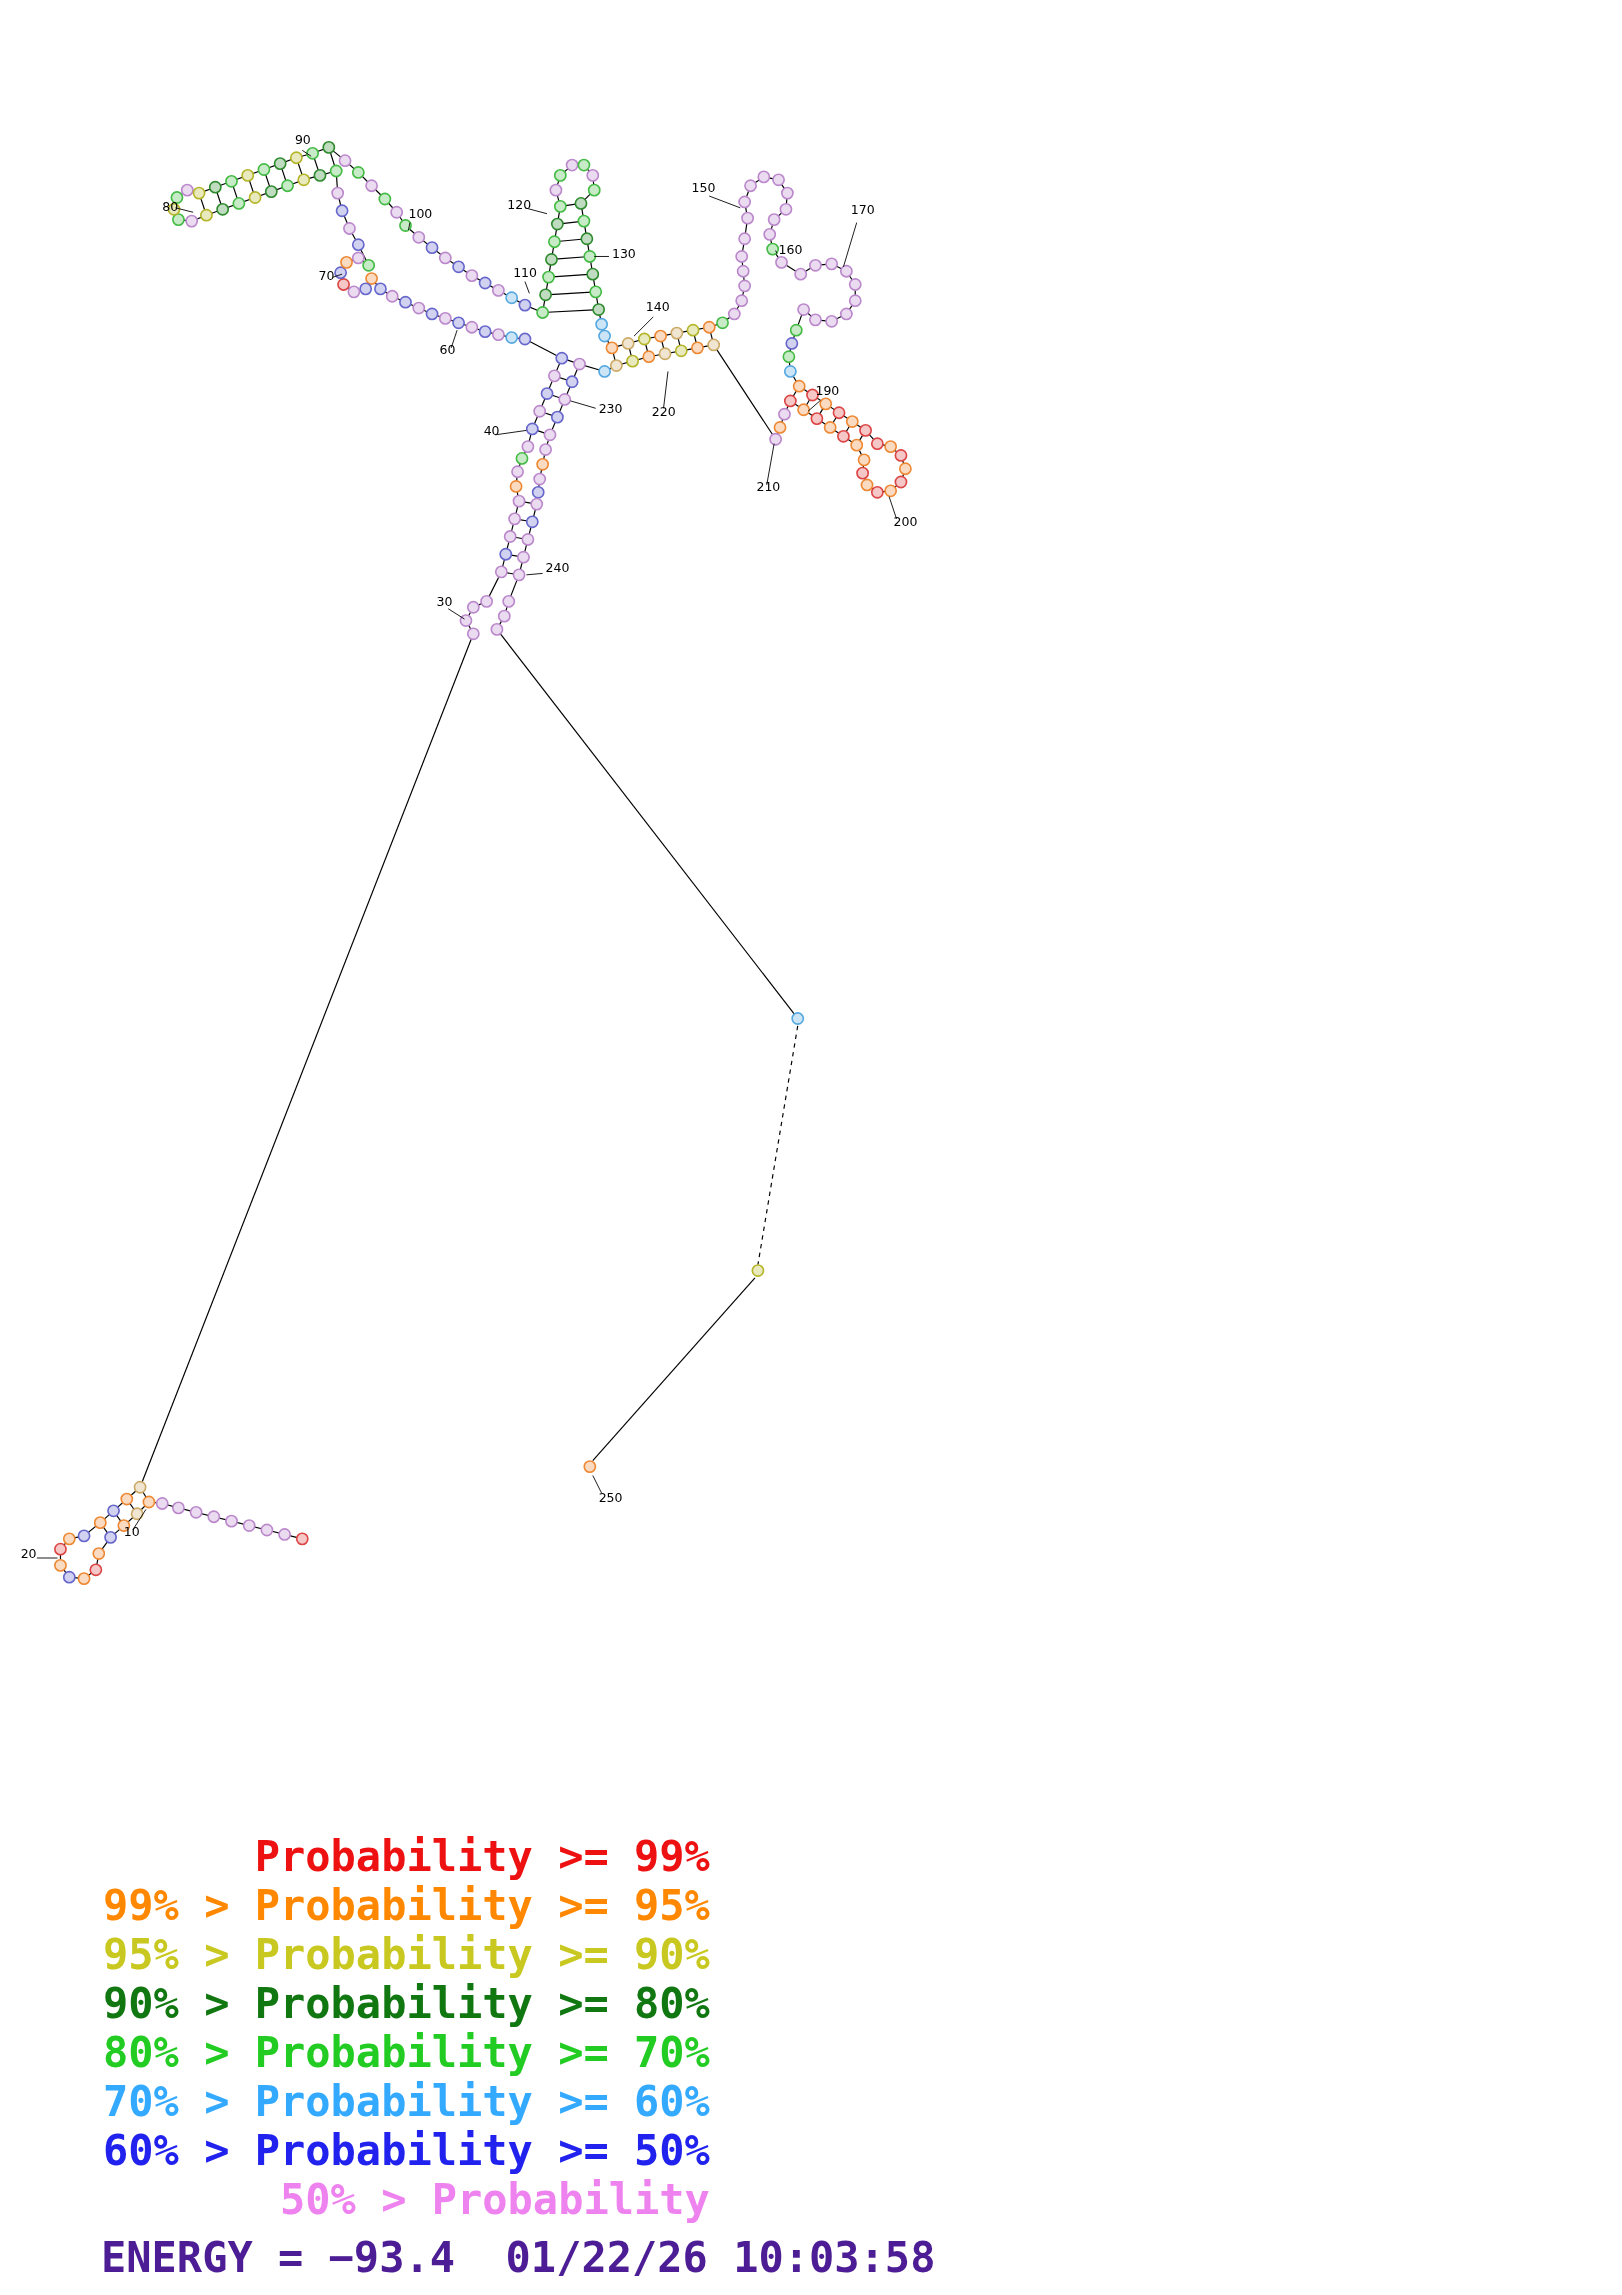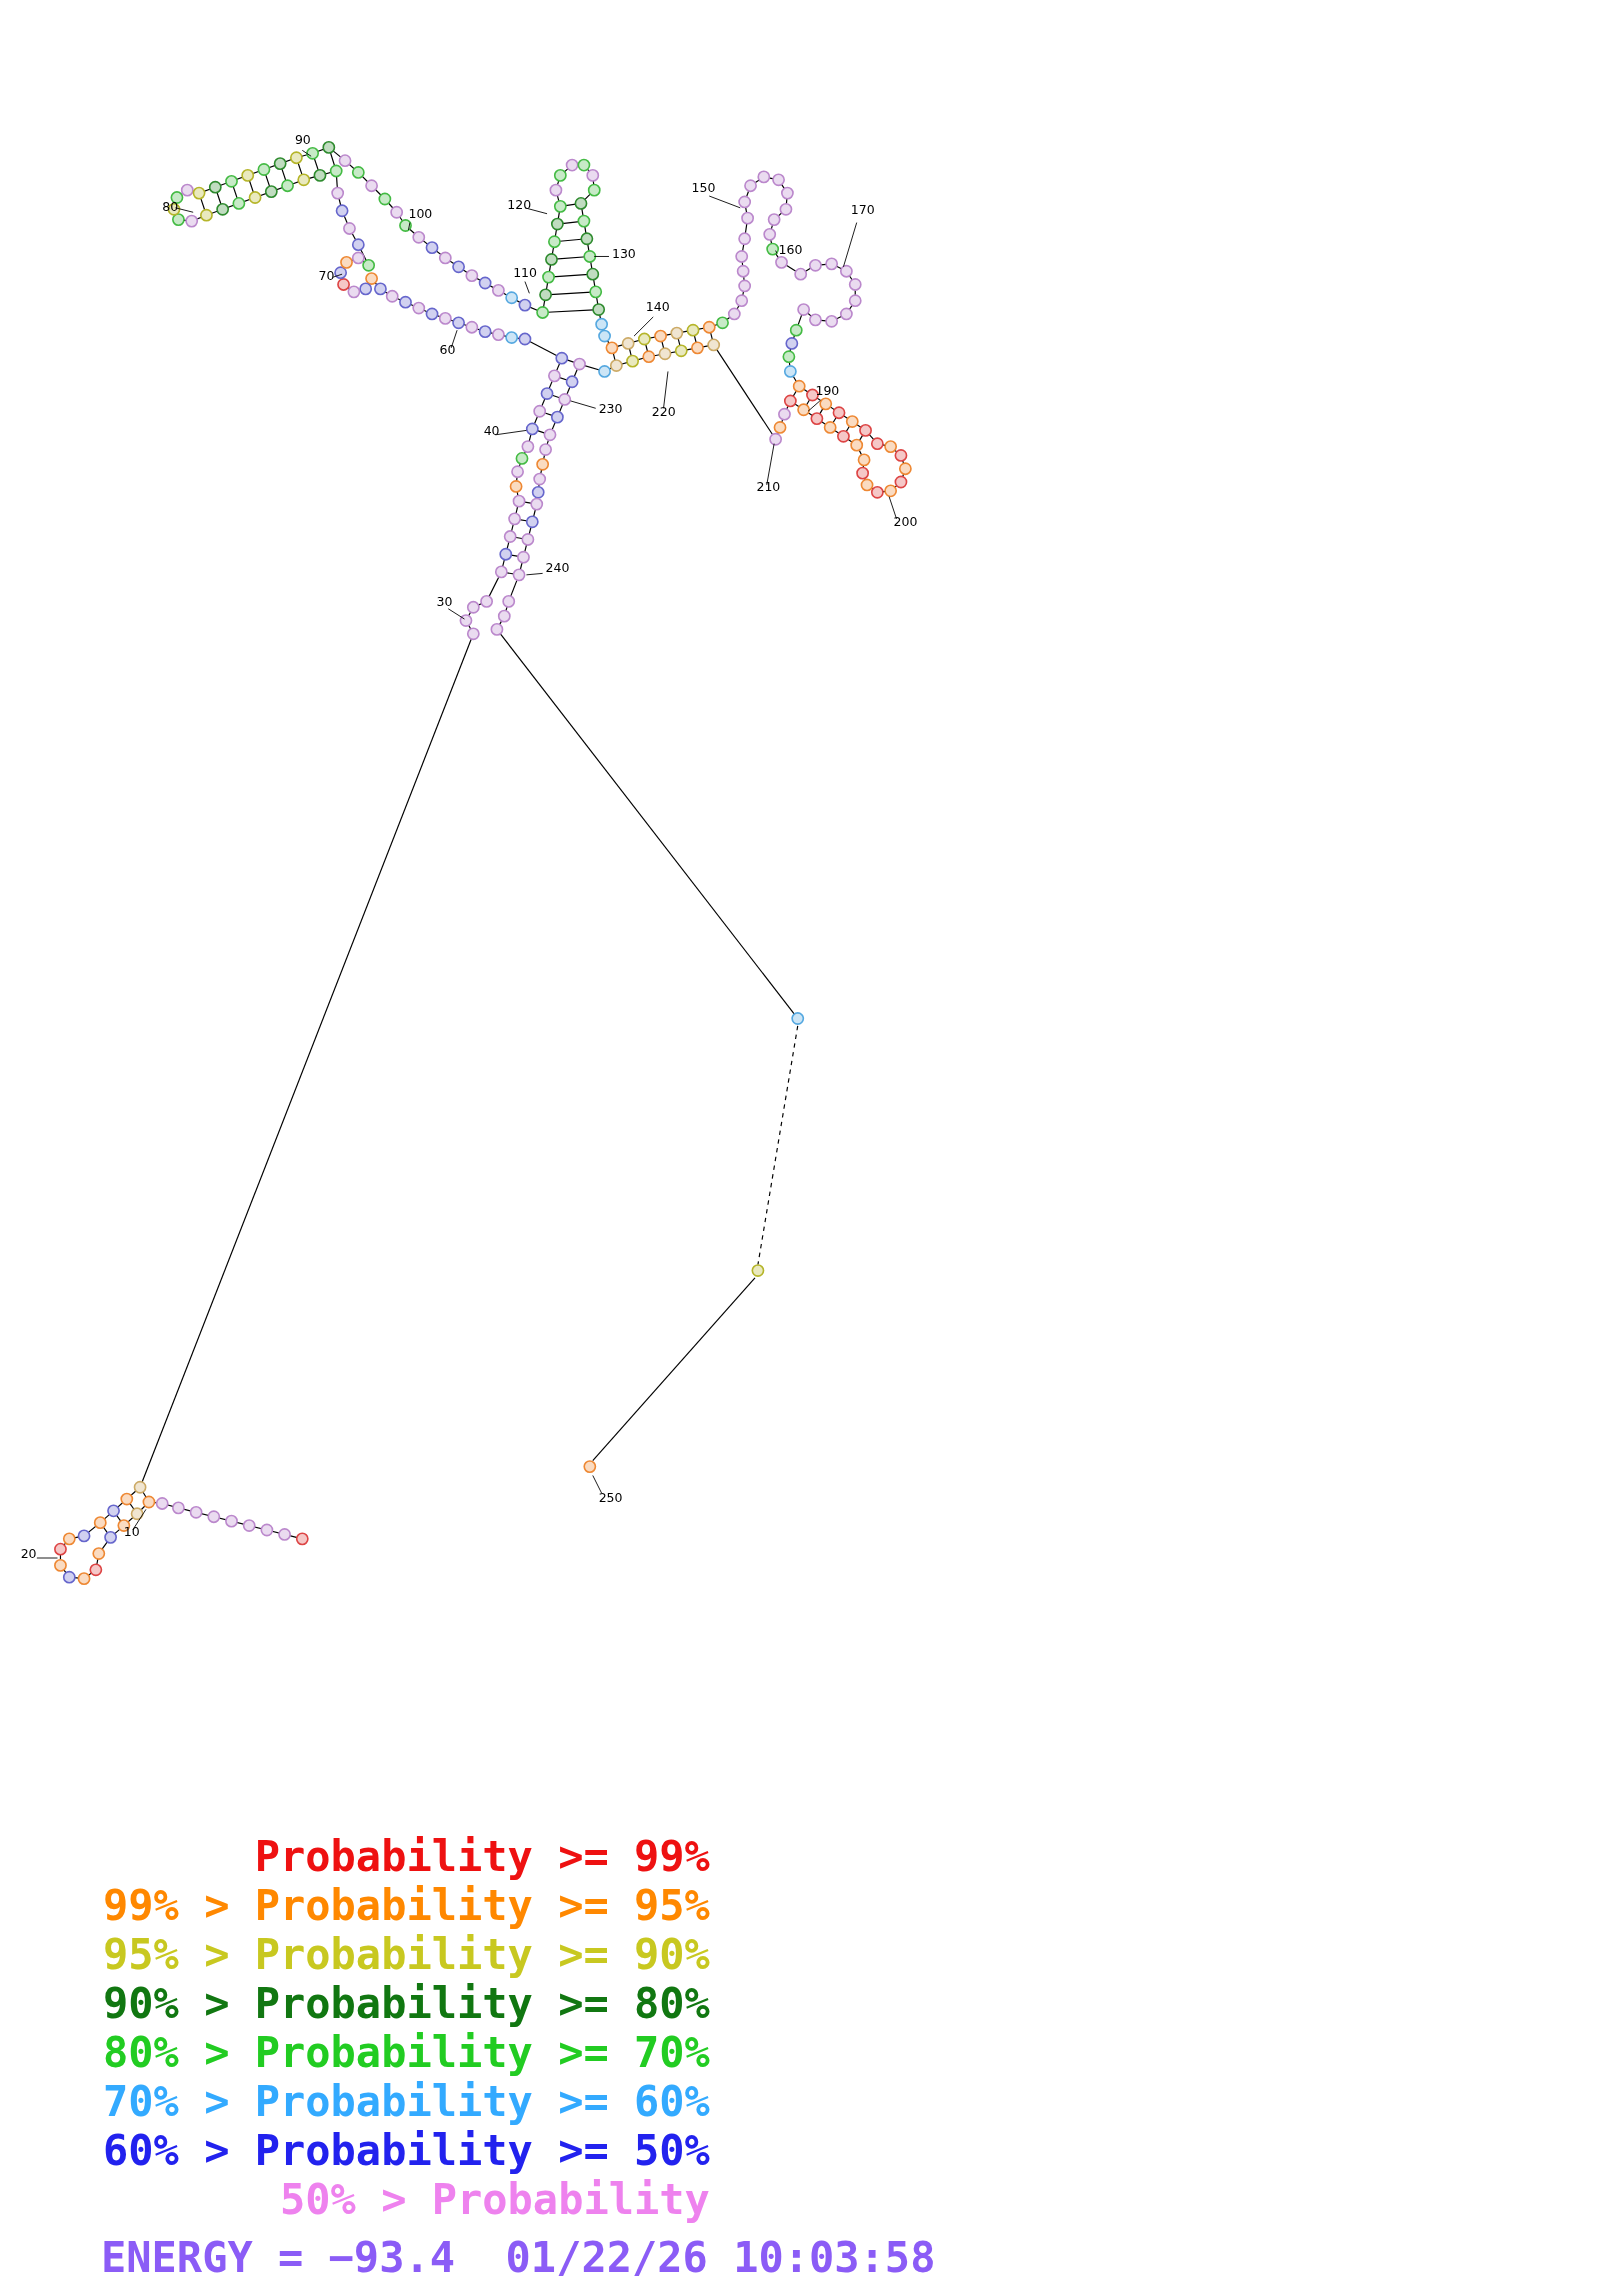--- a/index.html
+++ b/index.html
@@ -2,21 +2,21 @@
 <html style="font-size:10.5px"><head>
 <meta charset="utf-8">
 <style>
   html,body{margin:0;padding:0;background:#ffffff;}
   #page{position:relative;width:1622px;height:2295px;background:#ffffff;overflow:hidden;
         font-family:"DejaVu Sans Mono",monospace;}
   #plot-svg{position:absolute;left:0;top:0;width:1622px;height:2295px;}
   #legend{position:absolute;left:103px;top:1832px;white-space:pre;
           font:bold 42px "DejaVu Sans Mono",monospace;text-align:right;}
   #legend .legend-line{height:49px;line-height:49px;}
-  #energy{position:absolute;left:101px;top:2233px;white-space:pre;color:#8b5cf6;
+  #energy{position:absolute;left:101px;top:2233px;white-space:pre;color:#4c1d95;
           font:bold 42px "DejaVu Sans Mono",monospace;}
 </style>
 </head>
 <body>
 
 <div id="page">
 
   <svg id="plot-svg" viewBox="0 0 1100 1557" preserveAspectRatio="none">
       <line x1="541" y1="696" x2="514" y2="858" stroke="#000" stroke-width="0.8" stroke-dasharray="3,3"></line>
       <line x1="512" y1="867" x2="402" y2="991" stroke="#000" stroke-width="0.8" stroke-dasharray="none"></line>

